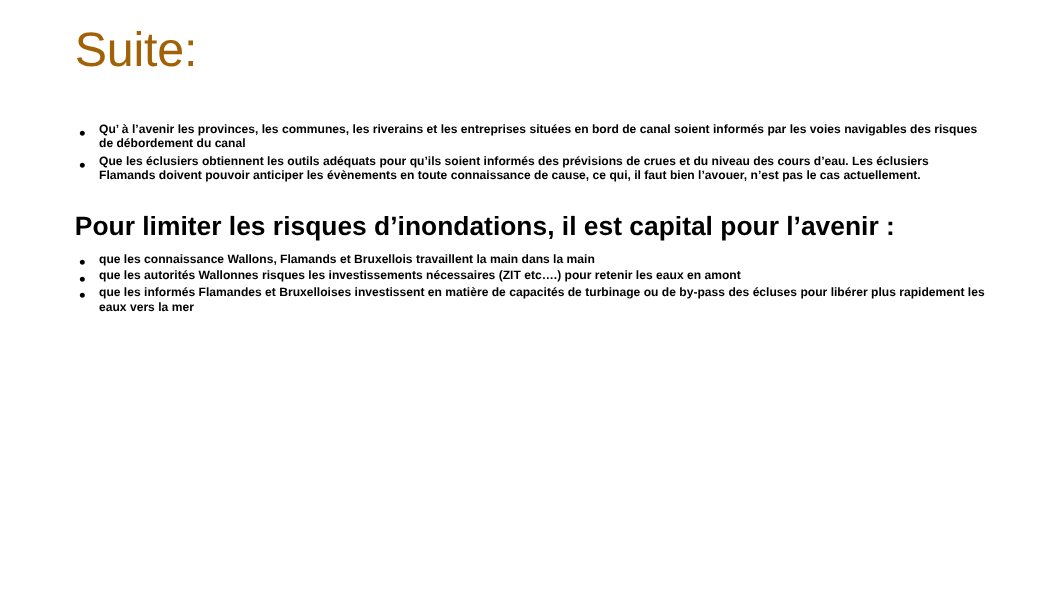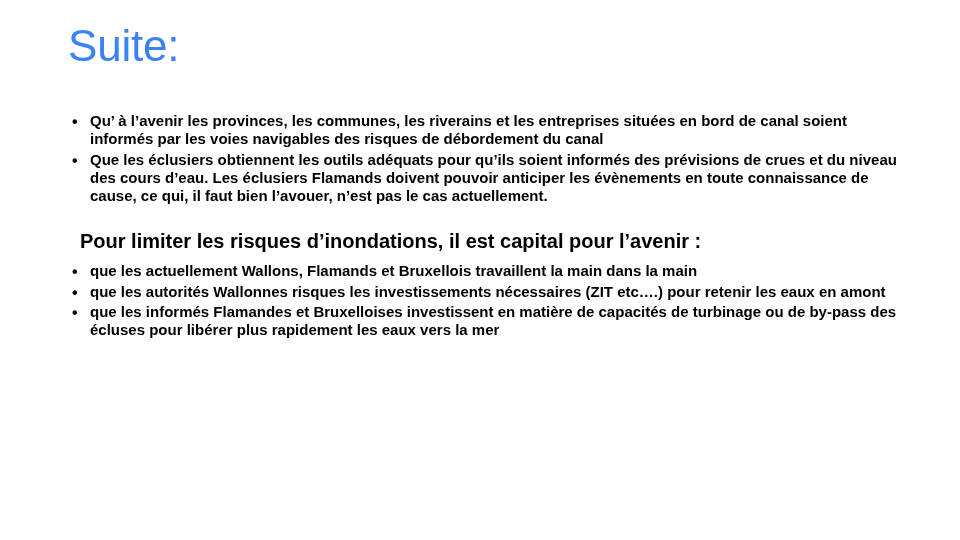--- a/index.html
+++ b/index.html
@@ -21,58 +21,58 @@
     box-sizing: border-box;
   }
   .slide-title {
     position: absolute;
     left: 68px;
     top: 22px;
     font-size: 44px;
     font-weight: 400;
     line-height: 1.1;
     letter-spacing: -0.2px;
-    color: #3b82f6;
+    color: #a16207;
   }
   .body-area {
     position: absolute;
     left: 68px;
     top: 112px;
     width: 830px;
   }
   .bullet-list {
     list-style: none;
     margin: 0;
     padding: 0;
   }
   .bullet-item {
     position: relative;
     padding-left: 22px;
-    font-size: 15px;
+    font-size: 11px;
     font-weight: bold;
     line-height: 1.22;
     margin-bottom: 2px;
     text-align: left;
   }
   .bullet-item::before {
     content: "•";
     position: absolute;
     left: 4px;
     top: 0;
     font-size: 16px;
     font-weight: bold;
   }
   .group-gap {
     height: 22px;
   }
   .section-heading {
-    font-size: 20px;
+    font-size: 24px;
     font-weight: bold;
     line-height: 1.25;
-    margin: 0 0 8px 12px;
+    margin: 0 0 8px 0;
   }
 </style>
 </head>
 <body>
 
 <div class="slide">
 
   <div class="slide-title">Suite:</div>
 
   <div class="body-area">
@@ -80,19 +80,19 @@
     <ul class="bullet-list">
       <li class="bullet-item">Qu’ à l’avenir les provinces, les communes, les riverains et les entreprises situées en bord de canal soient informés par les voies navigables des risques de débordement du canal</li>
       <li class="bullet-item">Que les éclusiers obtiennent les outils adéquats pour qu’ils soient informés des prévisions de crues et du niveau des cours d’eau. Les éclusiers Flamands doivent pouvoir anticiper les évènements en toute connaissance de cause, ce qui, il faut bien l’avouer, n’est pas le cas actuellement.</li>
     </ul>
 
     <div class="group-gap"></div>
 
     <div class="section-heading">Pour limiter les risques d’inondations, il est capital pour l’avenir :</div>
 
     <ul class="bullet-list">
-      <li class="bullet-item">que les actuellement Wallons, Flamands et Bruxellois travaillent la main dans la main</li>
+      <li class="bullet-item">que les connaissance Wallons, Flamands et Bruxellois travaillent la main dans la main</li>
       <li class="bullet-item">que les autorités Wallonnes risques les investissements nécessaires (ZIT etc….) pour retenir les eaux en amont</li>
       <li class="bullet-item">que les informés Flamandes et Bruxelloises investissent en matière de capacités de turbinage ou de by-pass des écluses pour libérer plus rapidement les eaux vers la mer</li>
     </ul>
 
   </div>
 </div>
 
 </body></html>

